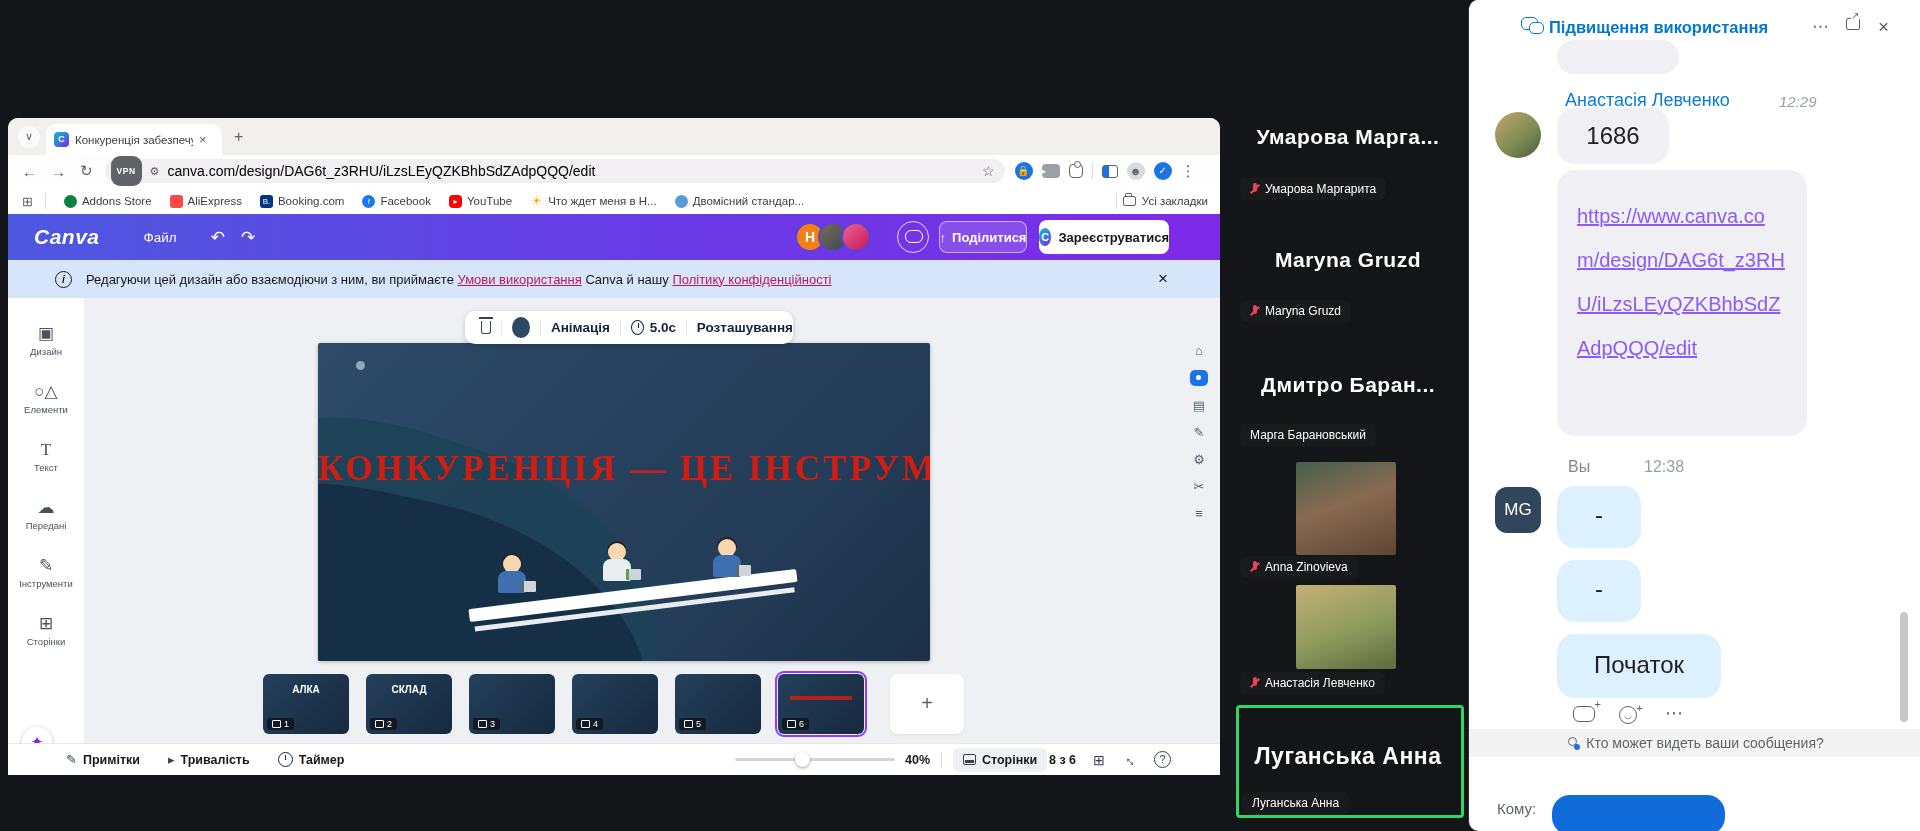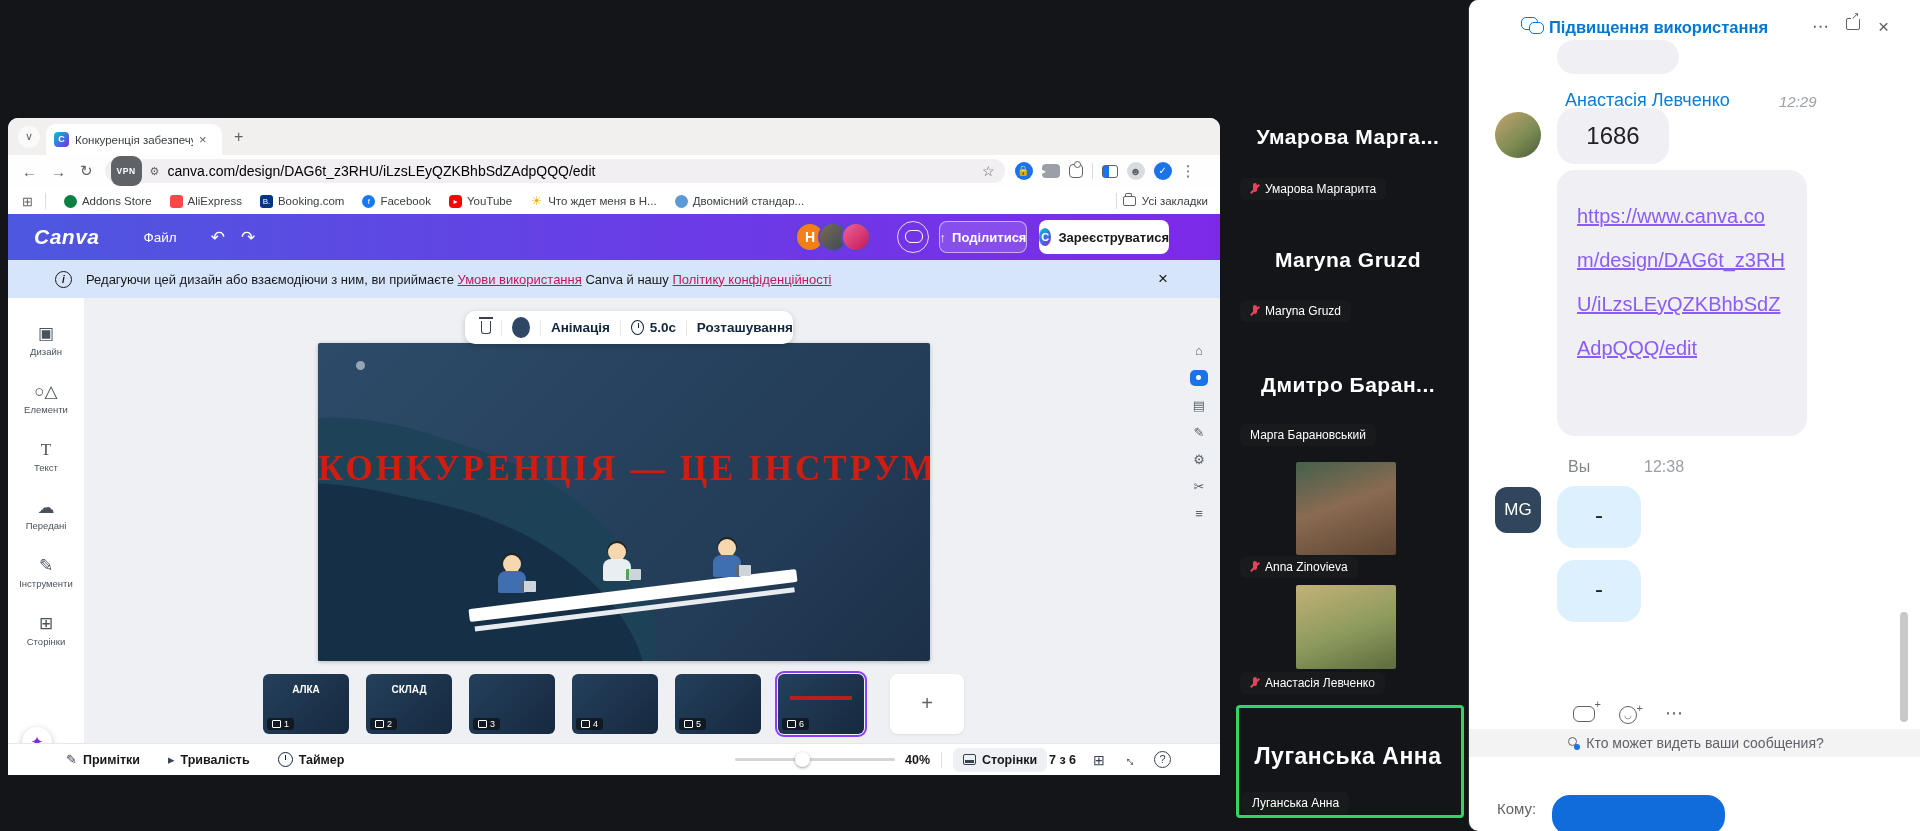--- a/index.html
+++ b/index.html
@@ -462,21 +462,21 @@
       </span>
       <span class="track">
         <span class="knob"></span>
       </span>
       <span class="zoomv">40%</span>
       <span class="sdiv"></span>
       <span class="pagespill">
         <span class="pgico"></span>
         <span>Сторінки</span>
       </span>
-      <span class="pcount">7 з 6</span>
+      <span class="pcount">8 з 6</span>
       <span class="gridico">⊞</span>
       <span class="expico">↔</span>
       <span class="helpico">?</span>
     </div>
   </div>
 
   <div class="abs pcol">
 
     <div>
       <div class="bigname" style="top:125px;">Умарова Марга...</div>
@@ -544,20 +544,21 @@
     <div class="gbub b1686">1686</div>
     <div class="gbub linkbub">
       <a href="#">https://www.canva.com/design/DAG6t_z3RHU/iLzsLEyQZKBhbSdZAdpQQQ/edit</a>
     </div>
 
     <span class="youlbl">Вы</span>
     <span class="msgtime" style="left:139px;top:458px;font-size:16px;margin-left:36px;">12:38</span>
     <div class="mgav">MG</div>
     <div class="bbub bd1">-</div>
     <div class="bbub bd2">-</div>
+    <div class="bbub bd3">Початок</div>
 
     <span class="crow ibub"></span>
     <span class="crow ismile">◡</span>
     <span class="crow idots">⋯</span>
 
     <div class="cscroll"></div>
 
     <div class="cfoot">
       <span class="pico"></span>
       <span>Кто может видеть ваши сообщения?</span>

